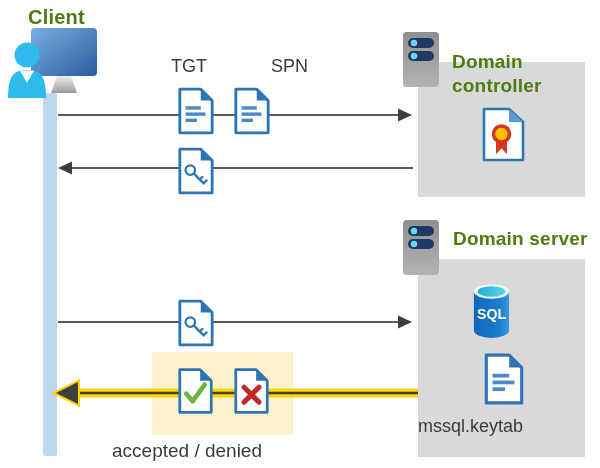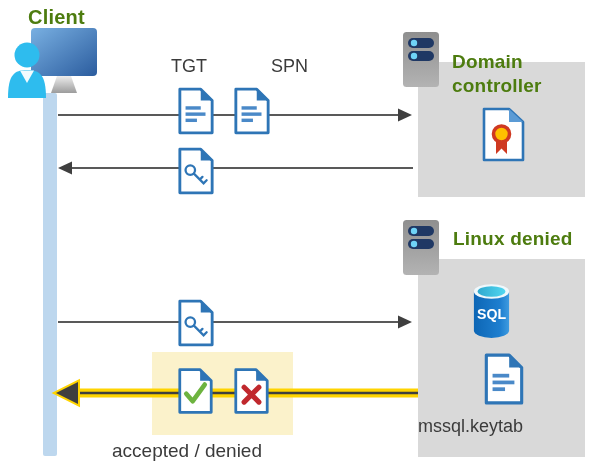--- a/index.html
+++ b/index.html
@@ -171,20 +171,20 @@
   <svg class="abs" style="left:483px;top:353px;" width="42" height="52" viewBox="0 0 40 50">
     <path d="M3,2 H25 L37,14 V48 H3 Z" fill="#FFFFFF" stroke="#2E75B6" stroke-width="3" stroke-linejoin="round"></path>
     <polygon points="25,2 37,14 25,14" fill="#2E75B6"></polygon>
     <rect x="9" y="20" width="16" height="3.6" fill="#4A89C8"></rect>
     <rect x="9" y="26.5" width="21" height="3.6" fill="#4A89C8"></rect>
     <rect x="9" y="33" width="12" height="3.6" fill="#4A89C8"></rect>
   </svg>
 
   <div class="actor-label client-label">Client</div>
   <div class="actor-label dc-label">Domain controller</div>
-  <div class="actor-label linux-label">Linux denied</div>
+  <div class="actor-label linux-label">Domain server</div>
 
   <div class="doc-label tgt-label">TGT</div>
   <div class="doc-label spn-label">SPN</div>
   <div class="doc-label keytab-label">mssql.keytab</div>
   <div class="doc-label result-label">accepted / denied</div>
 
 </div>
 
 </body></html>

